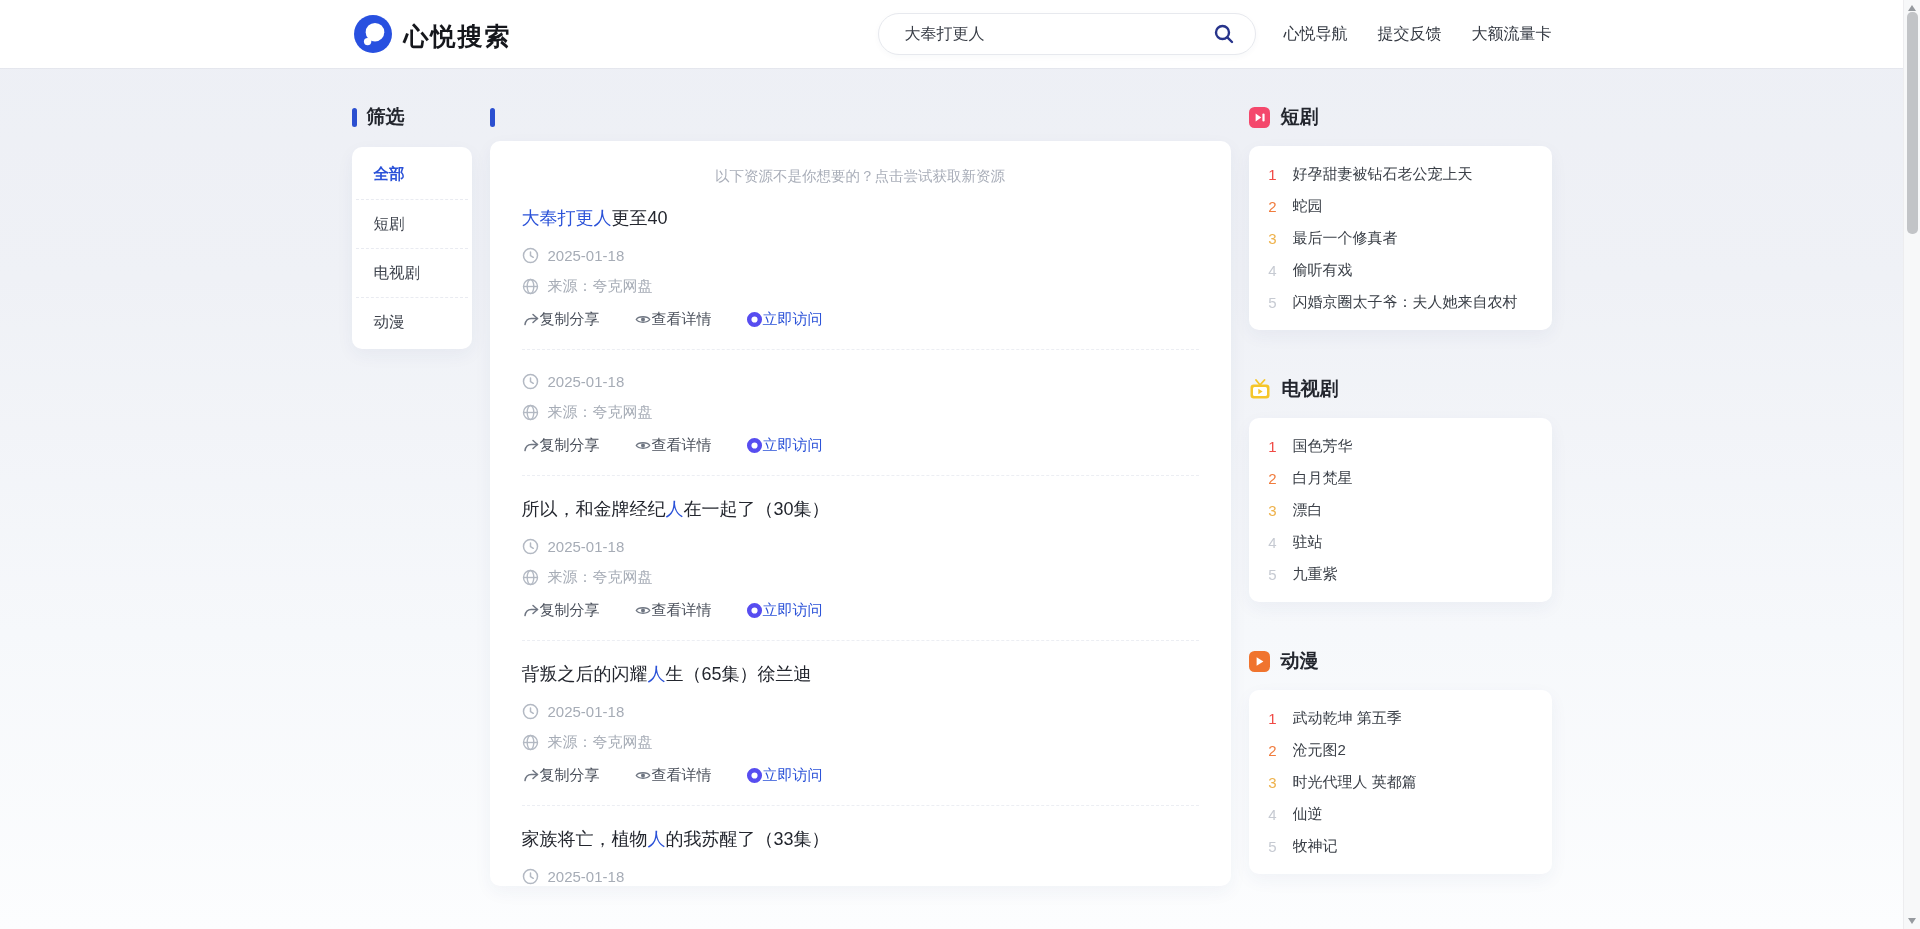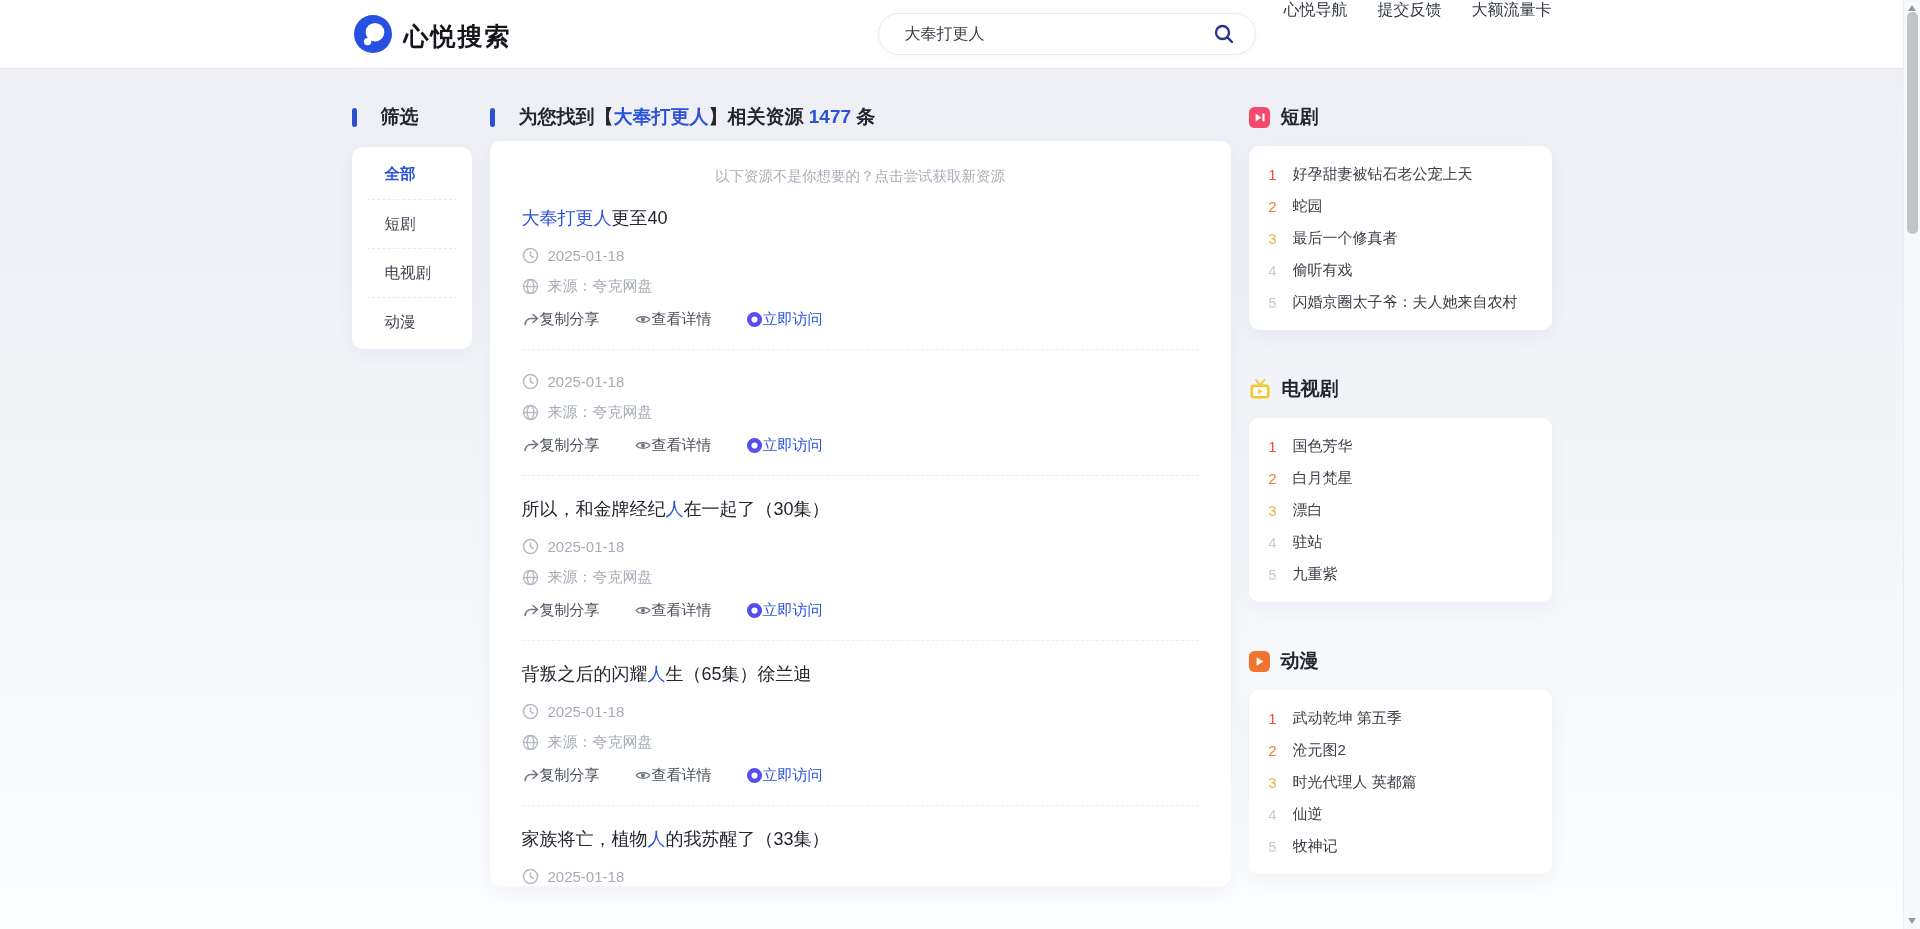--- a/index.html
+++ b/index.html
@@ -15,38 +15,38 @@
   .header { height:68px; background:#fff; box-shadow:0 1px 0 rgba(20,30,60,0.04); }
   .header-inner { position:relative; width:1200px; height:100%; margin:0 auto; }
   .brand { position:absolute; left:2px; top:15px; display:flex; align-items:center; gap:12px;justify-content:space-between; }
   .brand-name { font-size:25px; font-weight:bold; color:#15171c; letter-spacing:2px; }
   .searchbar { position:absolute; left:526px; top:13px; width:378px; height:42px;
                border:1px solid #e7e9ee; border-radius:22px; background:#fff;
                display:flex; align-items:center; box-shadow:0 2px 6px rgba(40,60,110,0.03); }
   .searchbar input { flex:1; border:none; outline:none; background:transparent;
                padding-left:26px; font-size:16px; color:#383d46; font-family:inherit; }
   .search-btn { border:none; background:none; padding:0 20px 0 8px; cursor:pointer; display:flex; align-items:center; }
-  .top-nav { position:absolute; right:0; top:0; height:100%; display:flex; gap:30px; }
+  .top-nav { position:absolute; right:0; top:0; height:100%; display:flex; align-items:center; gap:30px; }
   .top-nav a { font-size:16px; color:#353a43; cursor:pointer; }
 
   
   .content { width:1200px; margin:0 auto; display:flex; gap:18px; padding-top:36px; }
   .col-filter { width:120px; flex:none; }
   .col-main   { width:741px; flex:none; }
   .col-rank   { width:303px; flex:none; }
 
-  .sec-head { display:flex; align-items:center; gap:24px; height:26px;
+  .sec-head { display:flex; align-items:center; gap:10px; height:26px;
               font-size:19px; font-weight:bold; color:#23262e; }
   .bar { width:5px; height:19px; background:#2b4fd0; border-radius:2.5px; }
   .hl { color:var(--accent); }
 
   .card { background:#fff; border-radius:10px; box-shadow:0 6px 18px rgba(40,60,110,0.05); }
 
   
-  .filter-card { margin-top:17px; padding:3px 15px; }
+  .filter-card { margin-top:17px; padding:3px 4px; }
   .f-item { height:49px; display:flex; align-items:center; padding:0 18px;
             font-size:15.5px; color:#3e434d; cursor:pointer; }
   .f-item + .f-item { border-top:1px dashed #e9ebf1; }
   .f-item.active { color:var(--accent); font-weight:bold; }
 
   
   .main-card { margin-top:11px; padding:26px 32px 0; }
   .hint { text-align:center; font-size:14.5px; color:#a9aeb9; margin-bottom:20px; cursor:pointer; }
   .r-title { font-size:18px; font-weight:normal; color:#23262e; margin-bottom:15px; cursor:pointer; }
   .r-title .hl { color:var(--accent); }
@@ -152,23 +152,20 @@
 
   <div class="f-item">
               <span class="f-label">动漫</span>
             </div>
 </div>
       </aside>
 
       <main class="col-main">
         <div class="sec-head">
           <span class="bar"></span>
-          <span>
-            <span>为您找到【</span><span class="hl">大奉打更人</span><span>】相关资源 </span><span class="hl">1477</span><span> 条</span>
-          </span>
         </div>
         <div class="card main-card">
           <div class="hint">以下资源不是你想要的？点击尝试获取新资源</div>
           <div id="result-list">
   <div class="r-item">
     <div class="r-title"><span class="hl">大奉打更人</span><span>更至40</span></div>
     <div class="meta">
       <span>
         <svg width="17" height="17" viewBox="0 0 16 16" fill="none" stroke="#b3b9c3" stroke-width="1.4" stroke-linecap="round">
           <circle cx="8" cy="8" r="6.6"></circle>

